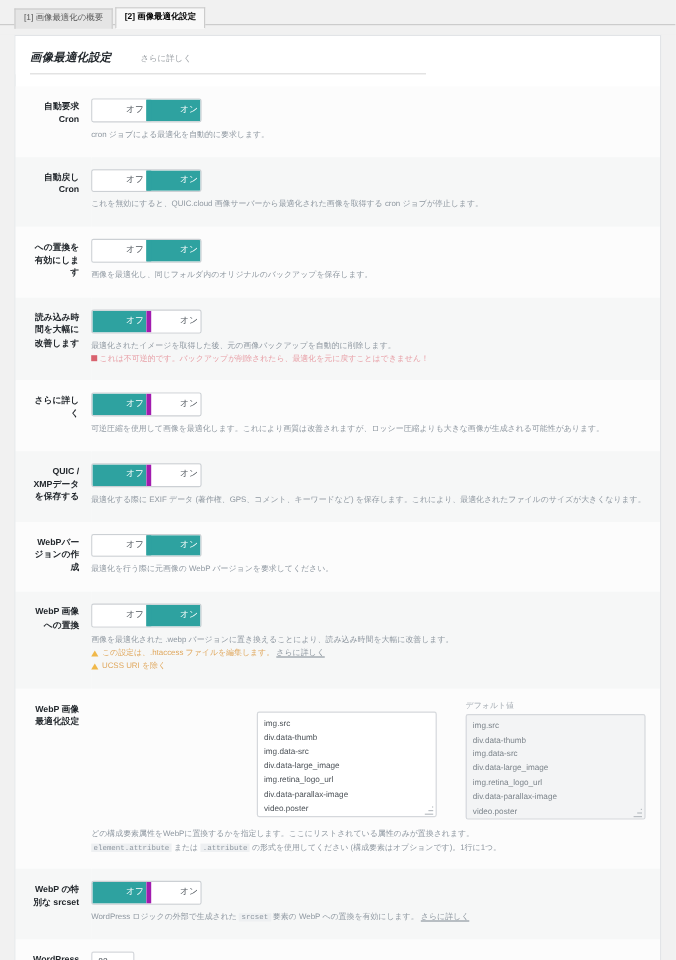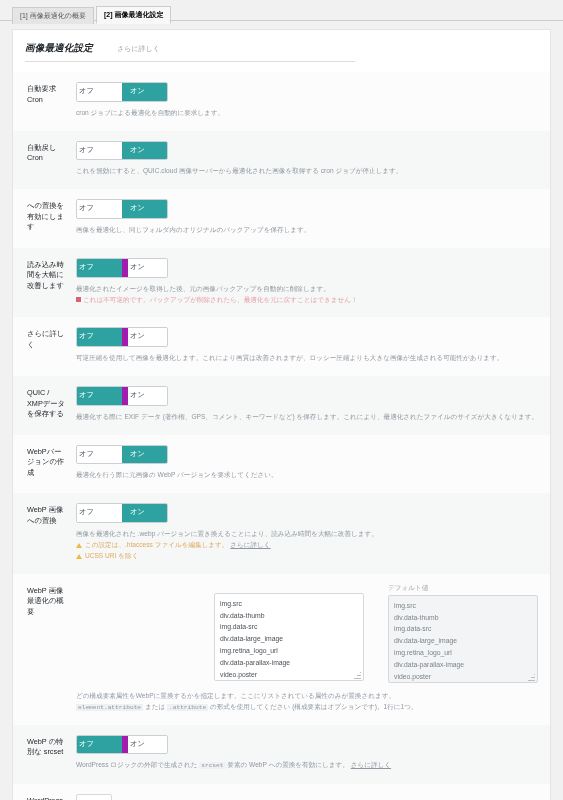--- a/index.html
+++ b/index.html
@@ -84,25 +84,25 @@
 
   table.form-table {
     width: 100%;
     border-collapse: collapse;
     margin-top: 10px;
   }
   table.form-table tr.row-odd  { background: #fcfcfc; }
   table.form-table tr.row-even { background: #f6f7f7; }
   table.form-table th {
     width: 115px;
-    text-align: left;
+    text-align: right;
     vertical-align: top;
     padding: 12px 10px 12px 14px;
     font-size: 7.3px;
-    font-weight: normal;
+    font-weight: bold;
     color: #23282d;
     line-height: 1.45;
   }
   table.form-table td {
     vertical-align: top;
     padding: 10px 12px 12px 0;
   }
 
   
   .toggle {
@@ -111,29 +111,29 @@
     border-radius: 2px;
     overflow: hidden;
     background: #fff;
     vertical-align: top;
     line-height: 0;
   }
   .toggle .seg {
     display: inline-block;
     min-width: 45px;
     padding: 4px 2px 5px 2px;
-    text-align: left;
+    text-align: right;
     font-size: 7.3px;
     line-height: 1.2;
     color: #50575e;
     background: #fff;
     cursor: pointer;
     user-select: none;
   }
-  .toggle .seg + .seg { border-left: 6px solid #a21caf; }
+  .toggle .seg + .seg { border-left: 4px solid #a21caf; }
   .toggle .seg.on-teal {
     background: #2ea2a0;
     color: #fff;
     border-left-color: #2ea2a0;
   }
 
   .desc {
     margin-top: 6px;
     font-size: 6.6px;
     line-height: 1.65;
@@ -338,21 +338,21 @@
             </div>
             <div class="desc">
               <span class="line">画像を最適化された .webp バージョンに置き換えることにより、読み込み時間を大幅に改善します。</span>
               <span class="line desc-warn-amber"><span class="icon-tri"></span><span>この設定は、.htaccess ファイルを編集します。</span> <a class="inline-link" href="#">さらに詳しく</a></span>
               <span class="line desc-warn-amber"><span class="icon-tri"></span><span>UCSS URI を除く</span></span>
             </div>
           </td>
         </tr>
 
         <tr class="row-odd">
-          <th>WebP 画像最適化の概要</th>
+          <th>WebP 画像最適化設定</th>
           <td>
             <div class="ta-wrap">
               <div class="ta-col">
                 <div class="ta-spacer"></div>
                 <textarea class="attr-box" style="">img.src
 div.data-thumb
 img.data-src
 div.data-large_image
 img.retina_logo_url
 div.data-parallax-image

